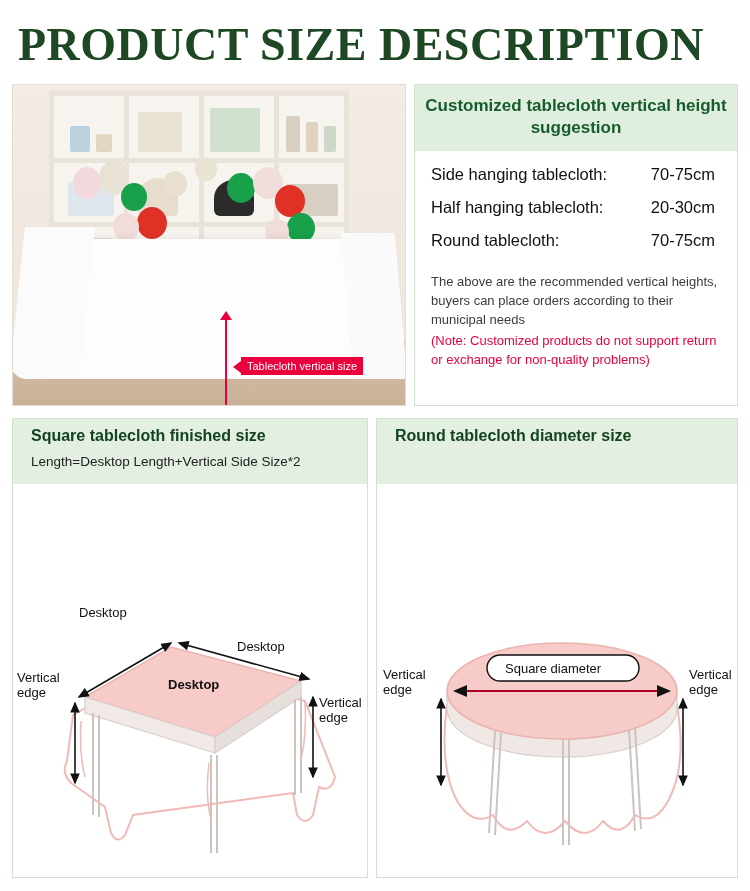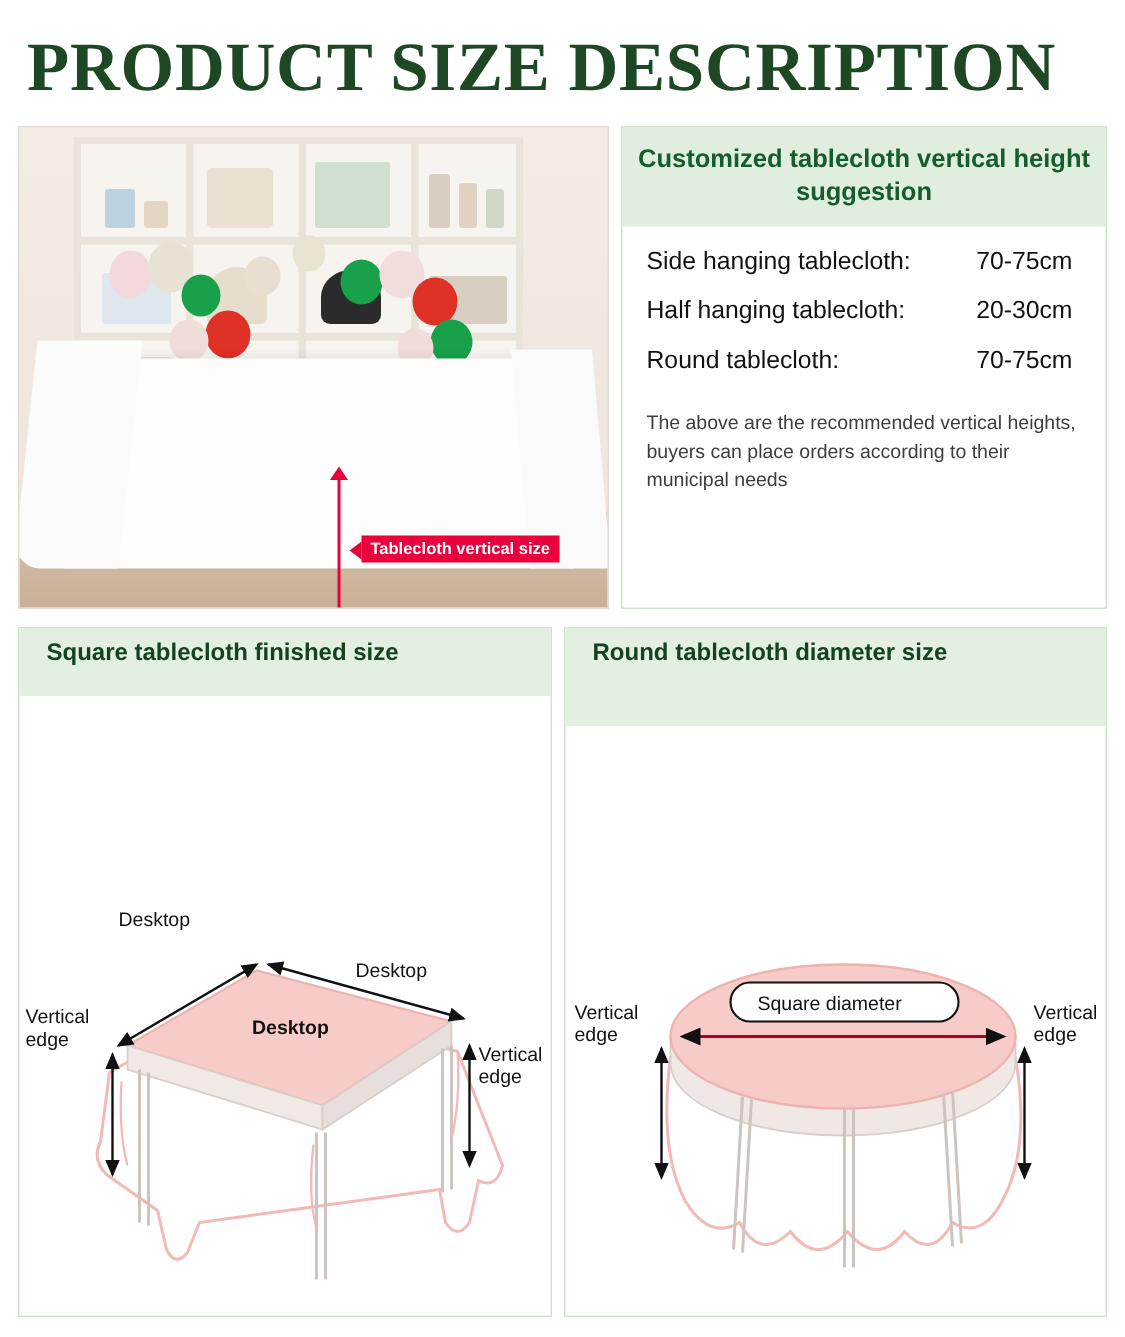--- a/index.html
+++ b/index.html
@@ -35,21 +35,20 @@
   .photo {
     position: absolute;
     left: 12px;
     top: 84px;
     width: 394px;
     height: 322px;
     overflow: hidden;
     background: #efe7e0;
     border: 1px solid #e4dcd4;
     box-sizing: border-box;
-    font-weight: bold;
   }
   .ph-wallback {
     position: absolute;
     left: 0; top: 0; right: 0;
     height: 258px;
     background: linear-gradient(180deg,#f3ece5 0%,#efe6dd 100%);
   }
   .ph-floor {
     position: absolute;
     left: 0; right: 0; bottom: 0;
@@ -319,25 +318,27 @@
     <div class="info-row">
       <span class="lbl">Half hanging tablecloth:</span>
       <span class="val">20-30cm</span>
     </div>
     <div class="info-row">
       <span class="lbl">Round tablecloth:</span>
       <span class="val">70-75cm</span>
     </div>
   </div>
   <div class="info-note">The above are the recommended vertical heights, buyers can place orders according to their municipal needs</div>
+  <div class="info-warn">(Note: Customized products do not support return or exchange for non-quality problems)</div>
 </div>
 
 <div class="panel panel-left">
   <div class="panel-head">
     <div class="panel-title">Square tablecloth finished size</div>
+    <div class="panel-formula">Length=Desktop Length+Vertical Side Size*2</div>
   </div>
 
   <div class="diagram">
     <svg width="354" height="362" viewBox="0 0 354 362">
 
       <path d="M60 200 L150 148 L292 186 L322 262 Q318 278 306 272 L300 300 Q292 312 284 300 L280 278
                L120 300 L112 320 Q104 330 98 318 L92 292 L58 268 Q48 258 54 246 Z" fill="none" stroke="#f2b9b6" stroke-width="2"></path>
 
       <path d="M72 182 L158 132 L288 166 L202 222 Z" fill="#f7cbc8" stroke="#ecb3af" stroke-width="1.5"></path>
 

